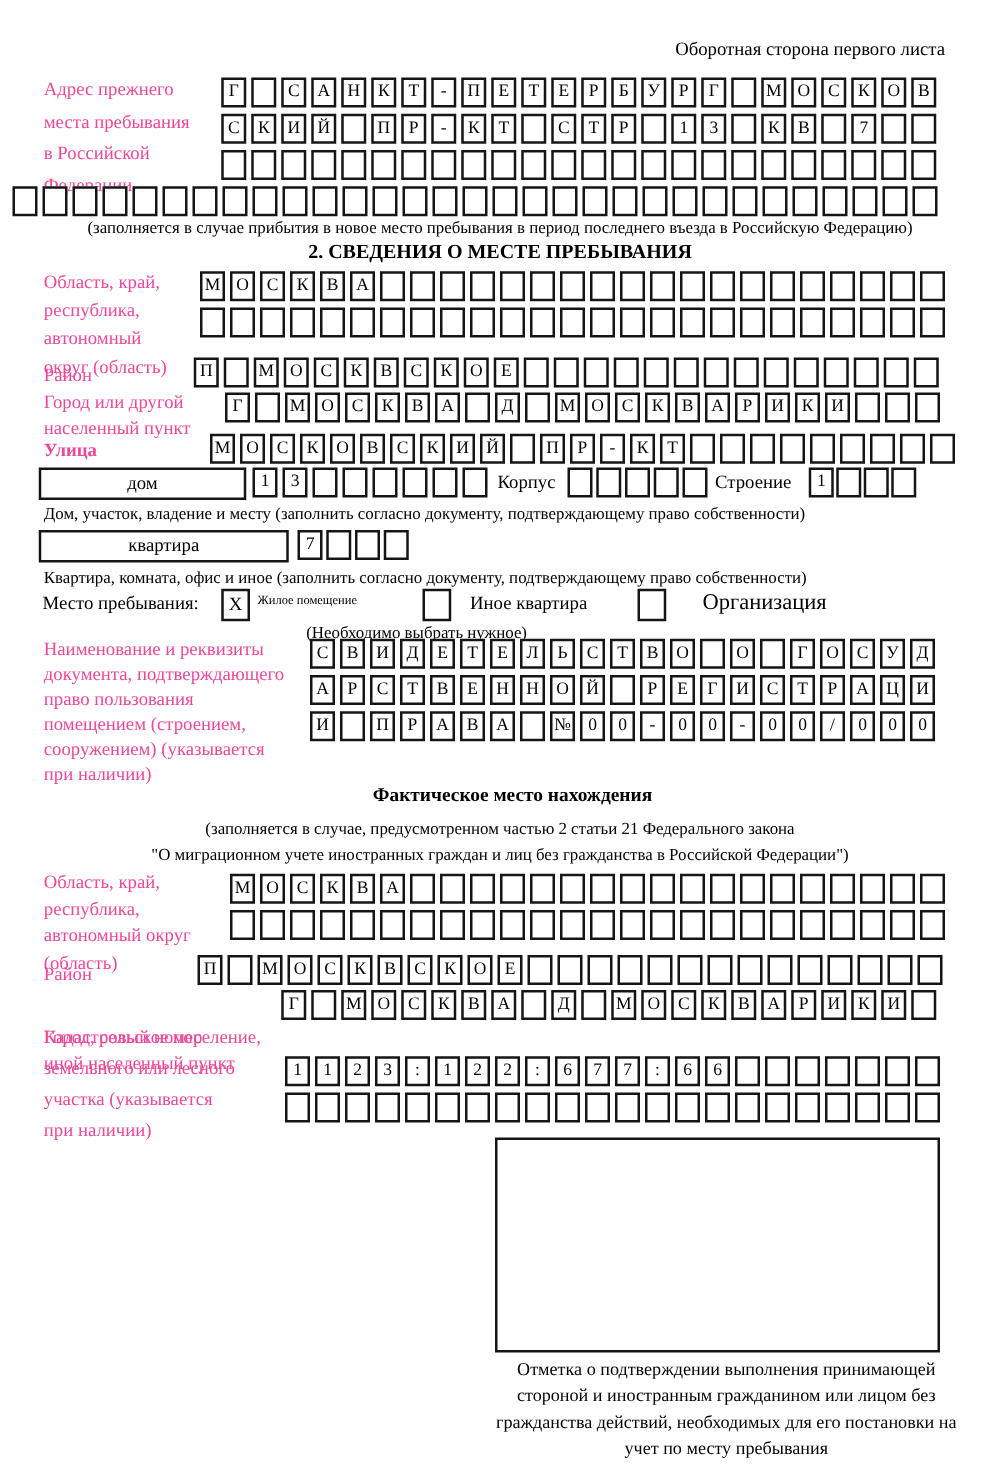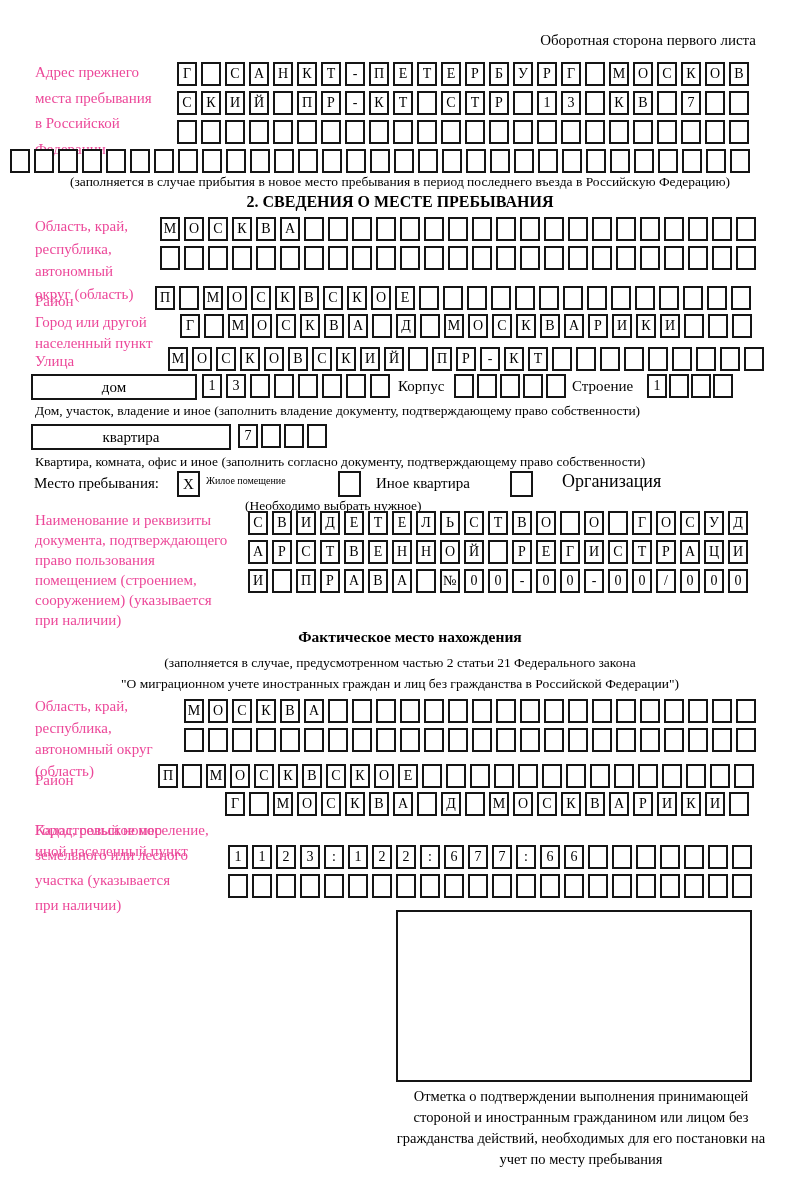--- a/index.html
+++ b/index.html
@@ -256,21 +256,21 @@
       <span class="cell">А</span>
       <span class="cell">Р</span>
       <span class="cell">И</span>
       <span class="cell">К</span>
       <span class="cell">И</span>
       <span class="cell"></span>
       <span class="cell"></span>
       <span class="cell"></span>
     </div>
 
-  <div class="lbl" style="left:35px;top:349px;">Улица</div>
+  <div class="lbl" style="left:35px;top:349px;font-weight:bold;">Улица</div>
   <div class="cellrow" style="left:168px;top:347px;">
       <span class="cell">М</span>
       <span class="cell">О</span>
       <span class="cell">С</span>
       <span class="cell">К</span>
       <span class="cell">О</span>
       <span class="cell">В</span>
       <span class="cell">С</span>
       <span class="cell">К</span>
       <span class="cell">И</span>
@@ -311,21 +311,21 @@
       <span class="cell"></span>
       <span class="cell"></span>
     </div>
   <div class="abs" style="left:572px;top:378px;font-size:15px;">Строение</div>
   <div class="cellrow g2" style="left:647px;top:374px;">
       <span class="cell">1</span>
       <span class="cell"></span>
       <span class="cell"></span>
       <span class="cell"></span>
     </div>
-  <div class="note" style="left:35px;top:403px;">Дом, участок, владение и иное (заполнить владение документу, подтверждающему право собственности)</div>
+  <div class="note" style="left:35px;top:403px;">Дом, участок, владение и месту (заполнить согласно документу, подтверждающему право собственности)</div>
 
   <div class="boxlbl" style="left:31px;top:424px;width:196px;">квартира</div>
   <div class="cellrow g3" style="left:238px;top:424px;">
       <span class="cell">7</span>
       <span class="cell"></span>
       <span class="cell"></span>
       <span class="cell"></span>
     </div>
   <div class="note" style="left:35px;top:454px;">Квартира, комната, офис и иное (заполнить согласно документу, подтверждающему право собственности)</div>
 

